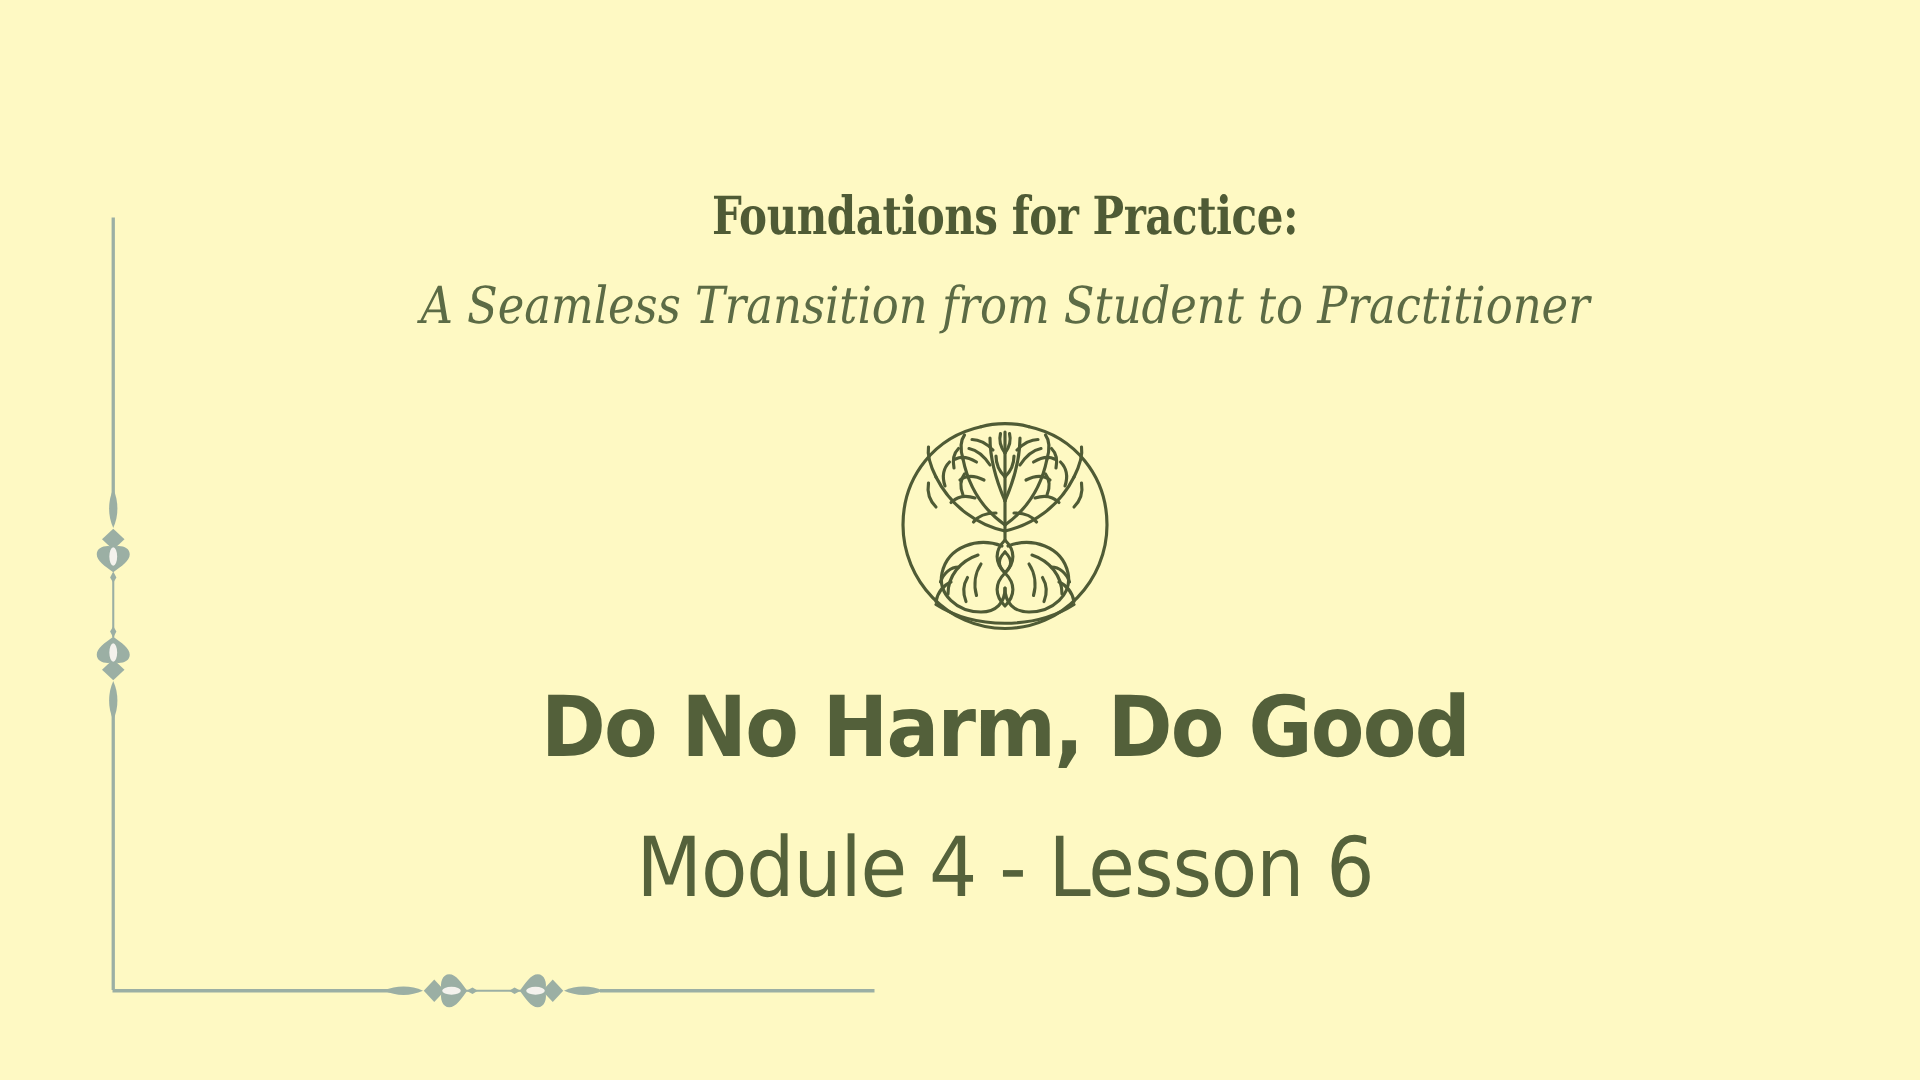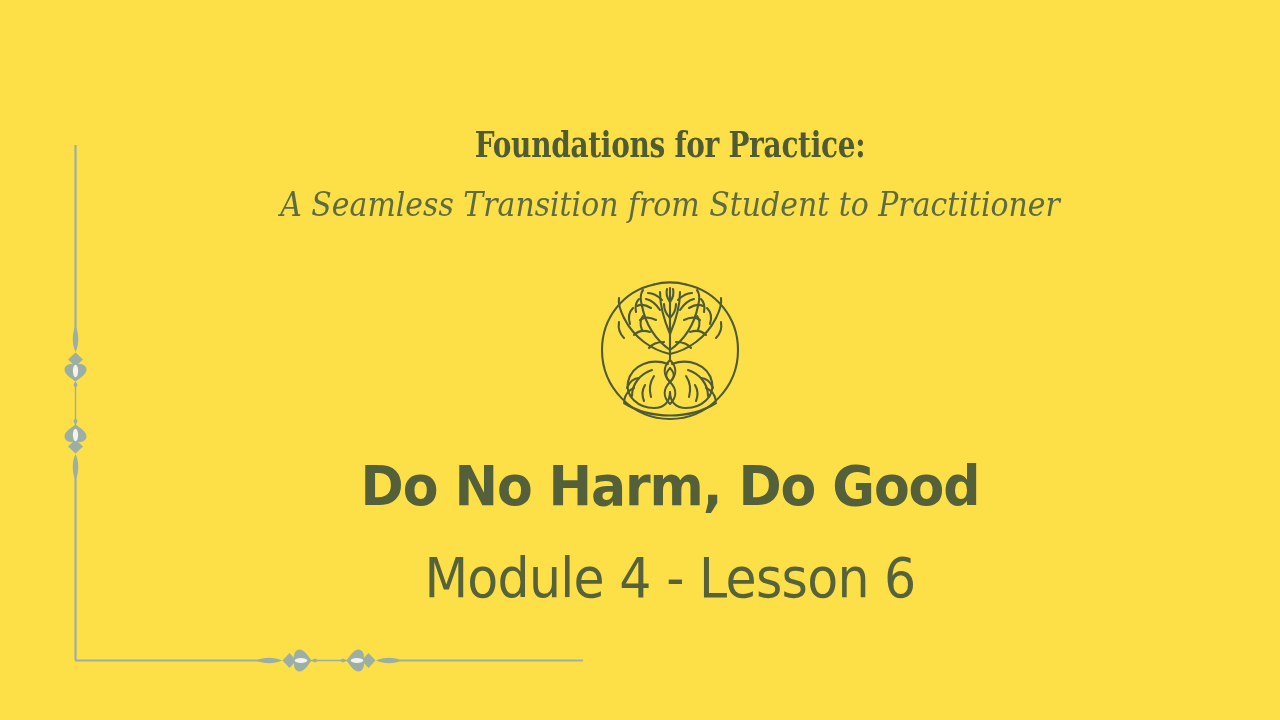--- a/index.html
+++ b/index.html
@@ -12,21 +12,21 @@
     height: 720px;
     overflow: hidden;
     background: #F4F2ED;
     font-family: "Liberation Sans", sans-serif;
   }
 
   #slide {
     position: relative;
     width: 1280px;
     height: 720px;
-    background: #fde047;
+    background: #fef9c3;
   }
 
   
   #ornament-frame {
     position: absolute;
     left: 0;
     top: 0;
     width: 1280px;
     height: 720px;
     pointer-events: none;

